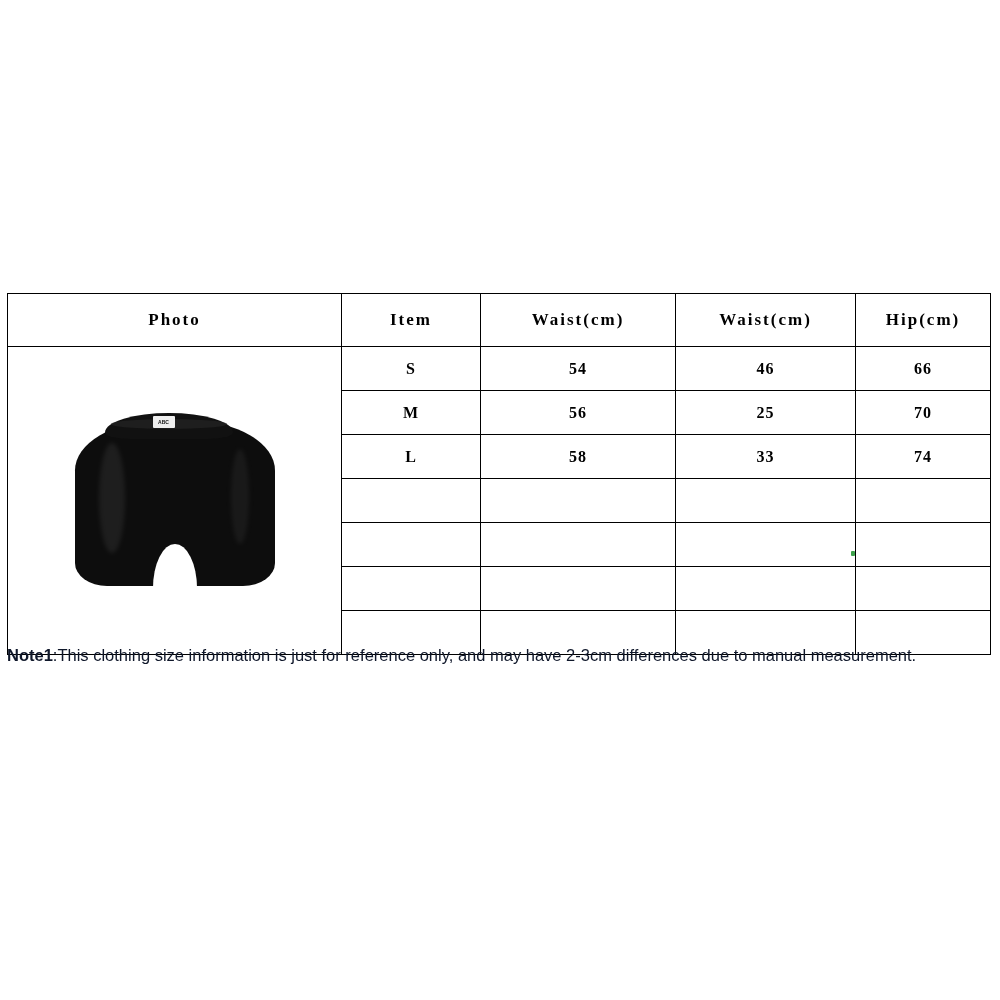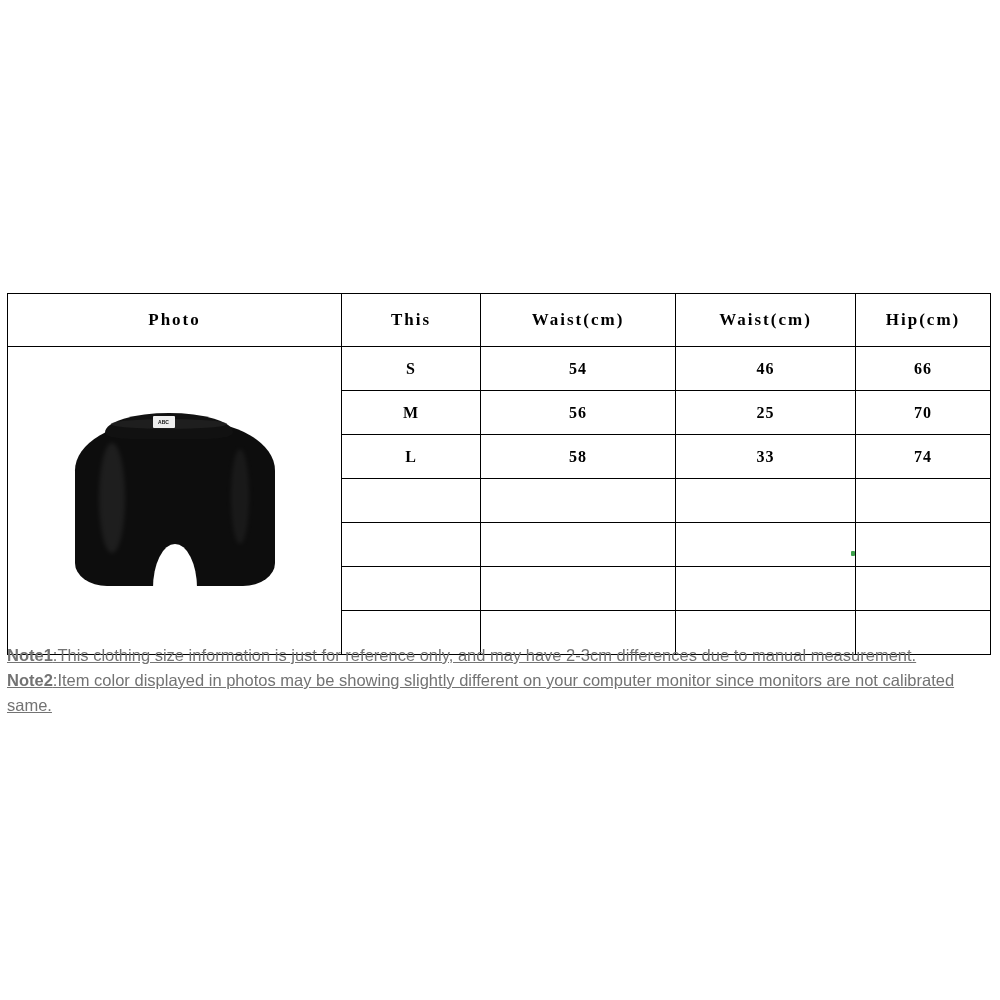--- a/index.html
+++ b/index.html
@@ -169,22 +169,21 @@
   }
 
   .notes {
     position: absolute;
     left: 7px;
     top: 643px;
     width: 950px;
     font-family: "Liberation Sans", sans-serif;
     font-size: 16.5px;
     line-height: 25px;
-    color: #737373;
-    text-decoration: underline;
+    color: #0f172a;
   }
   .notes .note-line { white-space: normal; }
   .notes b { font-weight: bold; }
 </style>
 </head>
 <body>
 
 <div class="sheet">
 
   <div class="table-wrap">
@@ -192,21 +191,21 @@
       <colgroup>
         <col class="c-photo">
         <col class="c-size">
         <col class="c-waist">
         <col class="c-length">
         <col class="c-hip">
       </colgroup>
       <thead>
         <tr>
           <th>Photo</th>
-          <th>This</th>
+          <th>Item</th>
           <th>Waist(cm)</th>
           <th>Waist(cm)</th>
           <th>Hip(cm)</th>
         </tr>
       </thead>
       <tbody>
         <tr>
           <td class="photo-cell" rowspan="7">
             <div class="shorts">
               <div class="body"></div>
@@ -262,18 +261,15 @@
       </tbody>
     </table>
   </div>
 
   <div class="green-dot"></div>
 
   <div class="notes">
     <div class="note-line">
       <b>Note1</b><span>:This clothing size information is just for reference only, and may have 2-3cm differences due to manual measurement.</span>
     </div>
-    <div class="note-line">
-      <b>Note2</b><span>:Item color displayed in photos may be showing slightly different on your computer monitor since monitors are not calibrated same.</span>
-    </div>
   </div>
 
 </div>
 
 </body></html>

